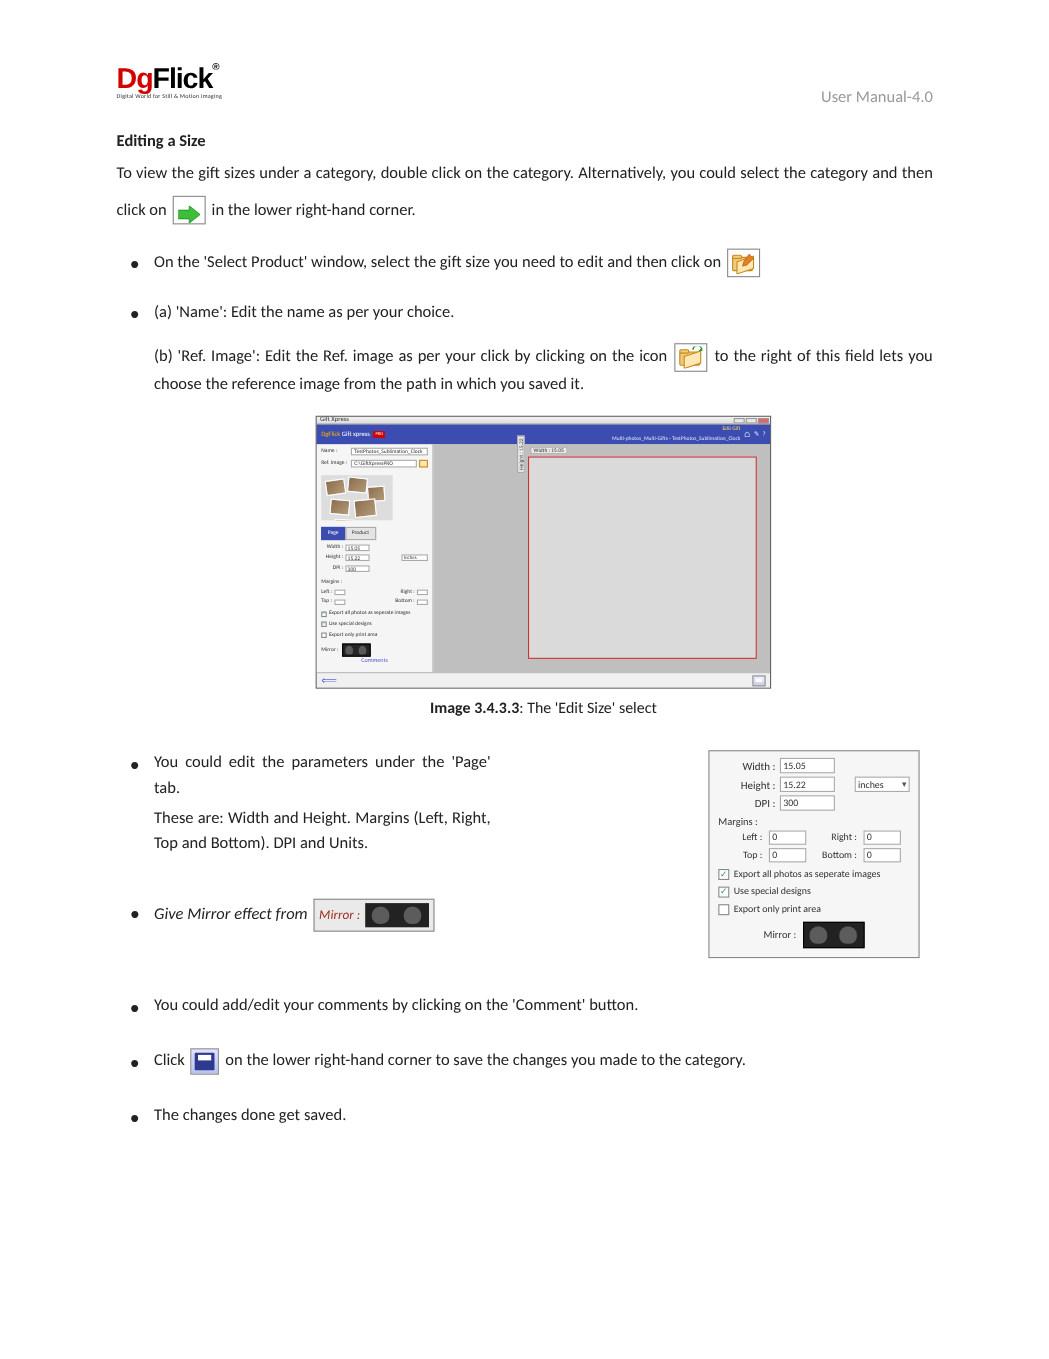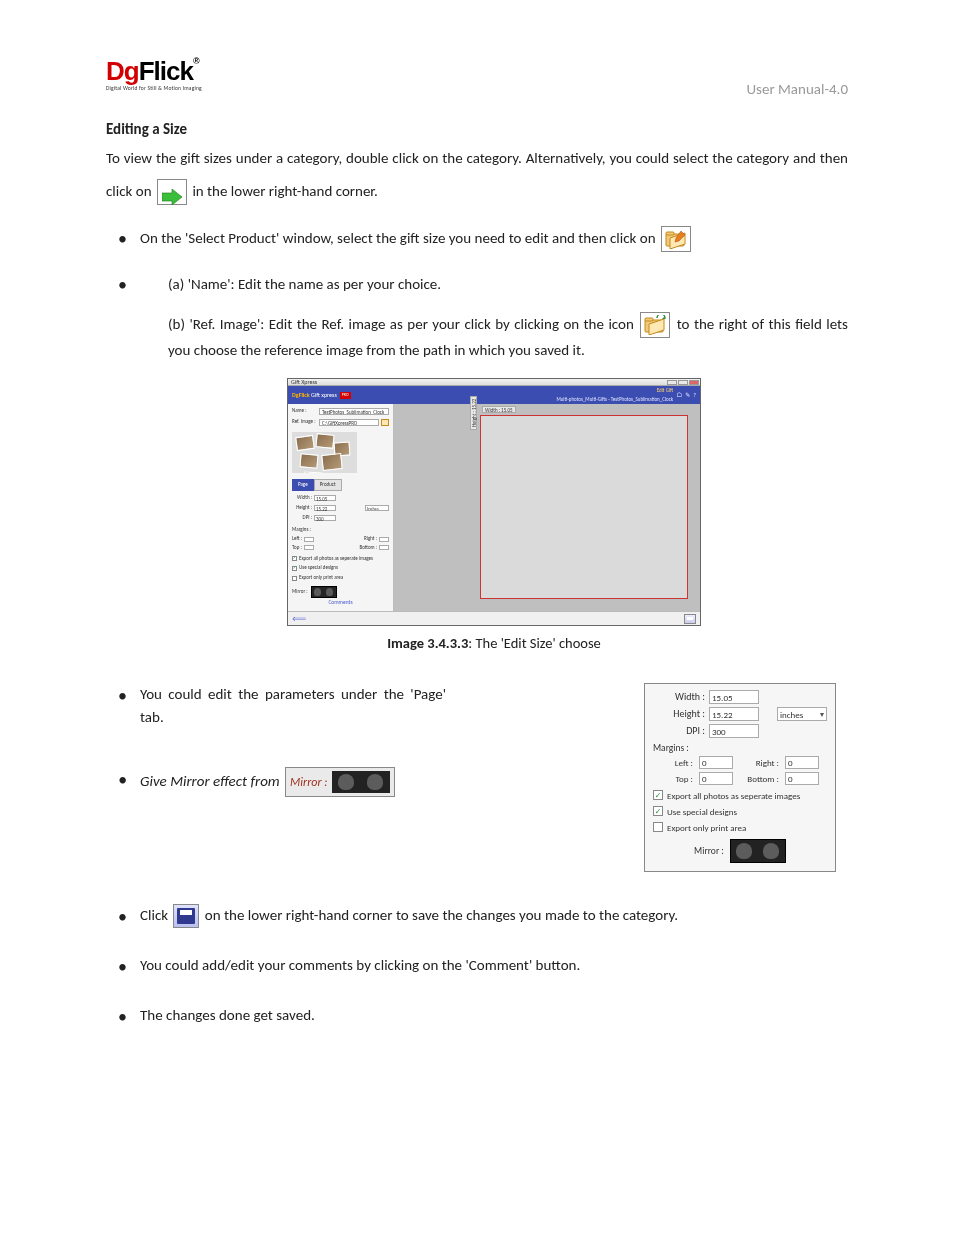--- a/index.html
+++ b/index.html
@@ -43,42 +43,42 @@
   }
   .arrow-green svg { width: 100%; height: 100%; }
   .folder-orange svg { width: 22px; height: 20px; position: absolute; left: 3px; top: 2px; }
 
   ul.doc-list { list-style: none; margin: 18px 0 0 0; }
   ul.doc-list > li { position: relative; padding-left: 34px; margin-bottom: 20px; text-align: justify; line-height: 1.55; }
   ul.doc-list > li::before {
     content: "•"; position: absolute; left: 12px; top: 0; font-size: 18px;
   }
   .sub-ab { margin-top: 18px; }
-  .sub-ab .row { margin-bottom: 16px; text-align: justify; line-height: 1.6; margin-left: 28px; }
+  .sub-ab .row { margin-bottom: 16px; text-align: justify; line-height: 1.6; }
 
   .img-wrap { text-align: center; margin-top: 6px; }
   .img-caption { text-align: center; font-size: 14.5px; margin-top: 6px; }
   .img-caption b { font-weight: bold; }
 
   
   .shot1 {
     width: 414px; height: 248px;
     border: 1px solid #666;
     margin: 0 auto;
     background: #bfbfbf;
     position: relative;
     font-size: 6px;
     color: #333;
     text-align: left;
   }
   .shot1 .titlebar { height: 7px; background: linear-gradient(#f2f2f2,#dcdcdc); border-bottom: 1px solid #aaa; display: flex; align-items: center; padding-left: 3px; gap: 3px; }
   .shot1 .titlebar .xbtns { margin-left: auto; display: flex; gap: 1px; margin-right: 1px; }
   .shot1 .titlebar .xbtn { width: 10px; height: 5px; background: #e8e8e8; border: 0.5px solid #999; }
   .shot1 .bluebar { height: 18px; background: #3b4db0; display: flex; align-items: center; padding: 0 4px; color: #fff; font-size: 6px; }
-  .shot1 .bluebar .brand { color: #ffb300; font-weight: bold; }
+  .shot1 .bluebar .brand { color: #ffb300; font-weight: normal; }
   .shot1 .bluebar .right { margin-left: auto; font-size: 5px; color: #dfe3ff; display: flex; align-items: center; gap: 3px; }
   .shot1 .bluebar .edit-right { display: flex; flex-direction: column; align-items: flex-end; gap: 1px; }
   .shot1 .body { position: absolute; left: 0; top: 25px; right: 0; bottom: 14px; display: flex; background: #cfcfcf; }
   .shot1 .leftpanel { width: 106px; background: #f5f5f5; border-right: 1px solid #bbb; padding: 3px 4px; font-size: 5px; color: #333; display: flex; flex-direction: column; }
   .shot1 .fieldrow { display: flex; align-items: center; gap: 2px; margin-bottom: 3px; }
   .shot1 .fieldrow .lbl { width: 25px; }
   .shot1 .fieldrow .inp { flex: 1; height: 7px; background: #fff; border: 0.5px solid #aaa; padding-left: 2px; line-height: 7px; overflow: hidden; }
   .shot1 .thumbs { width: 65px; height: 60px; background: #ddd; margin: 3px 0 6px 0; position: relative; overflow: hidden; }
   .shot1 .thumbs .th { position: absolute; background: linear-gradient(135deg,#8a6e4f,#b59a77); border: 0.5px solid #fff; }
   .shot1 .tabs { display: flex; gap: 0; margin-bottom: 3px; }
@@ -325,31 +325,32 @@
             <div class="hlabelbar">Height : 15.22</div>
             <div class="page-rect"></div>
           </div>
         </div>
         <div class="footerbar">
           <span class="back">⟸</span>
           <span class="save"></span>
         </div>
       </div>
       <div class="img-caption">
-        <b>Image 3.4.3.3</b><span>: The 'Edit Size' choose</span>
+        <b>Image 3.4.3.3</b><span>: The 'Edit Size' select</span>
       </div>
     </div>
   </li>
 </ul>
 
 <div class="two-col">
   <div class="left">
     <ul class="doc-list">
       <li>
         <div class="spaced" style="text-align:justify;">You could edit the parameters under the 'Page' tab.</div>
+        <div style="margin-top:4px;">These are: Width and Height. Margins (Left, Right, Top and Bottom). DPI and Units.</div>
       </li>
       <li style="margin-top:38px;font-style:italic;">
         <span>Give Mirror effect from </span>
         <span class="mirror-inline">
           <span class="mlabel">Mirror :</span>
           <span class="mimg">
               <span class="sil3"></span>
               <span class="sil3" style="transform:scaleX(-1);"></span>
             </span>
         </span>
@@ -399,20 +400,20 @@
         <span class="mimg">
             <span class="sil2"></span>
             <span class="sil2" style="transform:scaleX(-1);"></span>
           </span>
       </div>
     </div>
   </div>
 </div>
 
 <ul class="cont-list">
+  <li>You could add/edit your comments by clicking on the 'Comment' button.</li>
   <li>
     <span>Click </span>
     <span class="save-inline"></span>
     <span> on the lower right-hand corner to save the changes you made to the category.</span>
   </li>
-  <li>You could add/edit your comments by clicking on the 'Comment' button.</li>
   <li>The changes done get saved.</li>
 </ul>
 
 </body></html>

